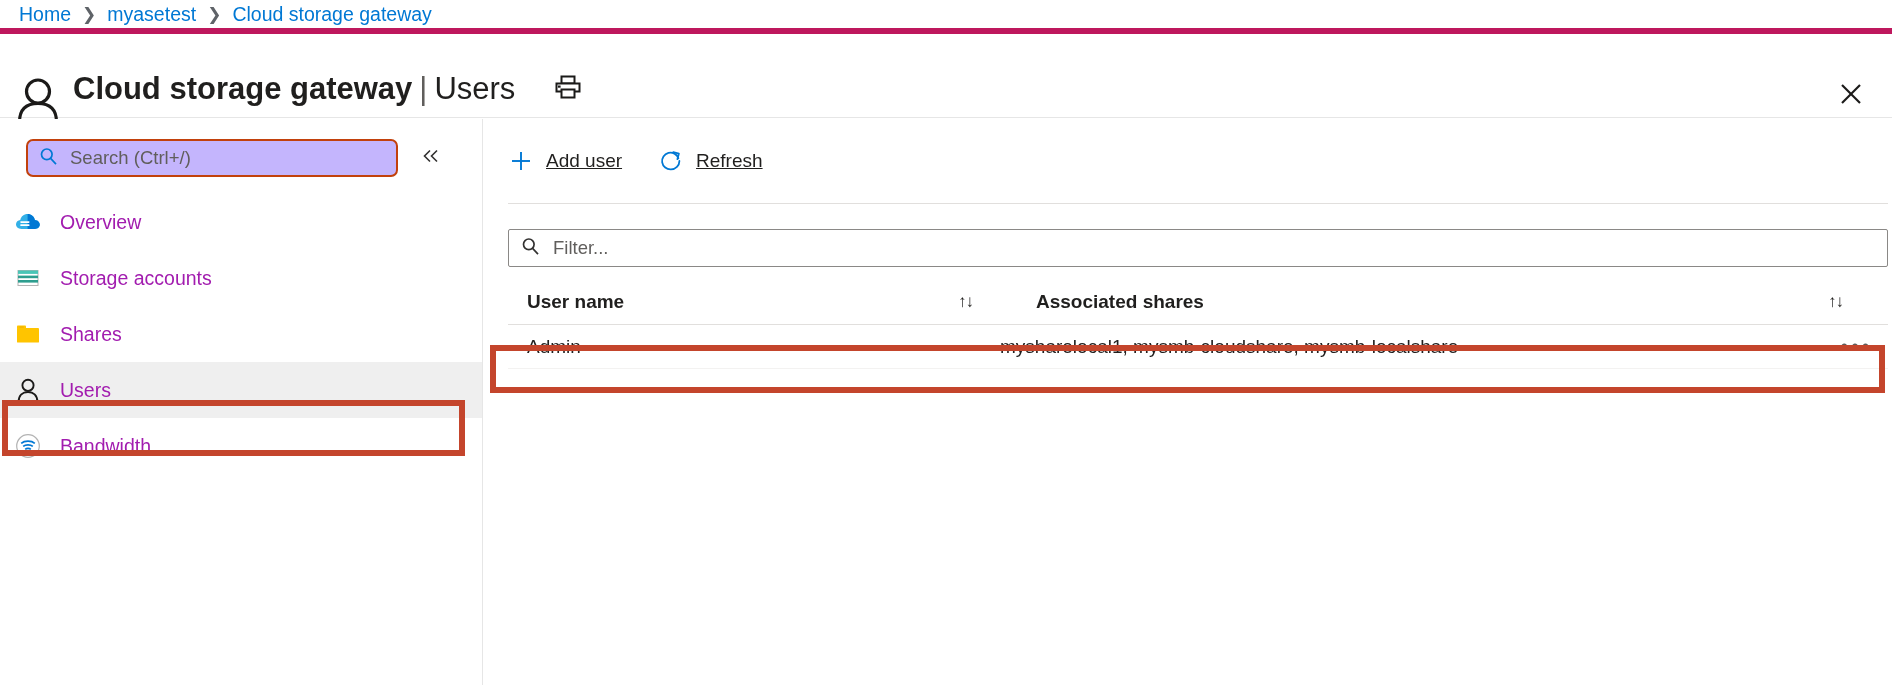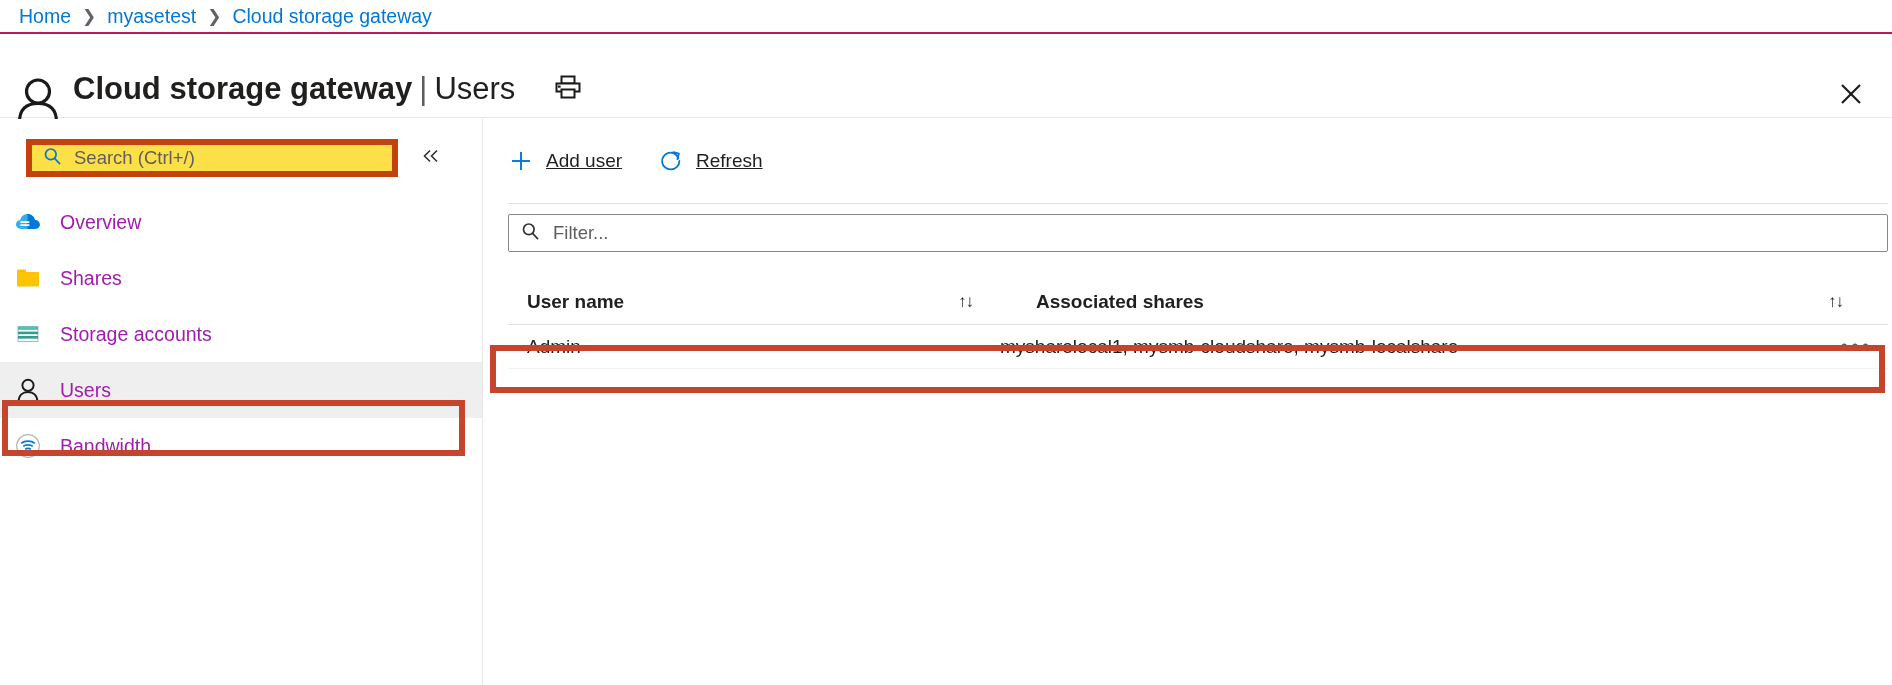--- a/index.html
+++ b/index.html
@@ -14,21 +14,21 @@
     position: relative;
   }
 
   
   #breadcrumb {
     height: 34px;
     display: flex;
     align-items: center;
     padding-left: 19px;
     font-size: 19.5px;
-    border-bottom: 2px solid #be185d;
+    border-bottom: 6px solid #be185d;
     background: #fff;
   }
   .crumb-link {
     color: #0078d4;
     cursor: pointer;
     white-space: nowrap;
   }
   .crumb-sep {
     color: #5f6368;
     margin: 0 11px;
@@ -112,26 +112,26 @@
     flex: none;
   }
   #search-row {
     display: flex;
     align-items: center;
     padding: 20px 0 0 26px;
   }
   #search-input-wrap {
     width: 372px;
     height: 38px;
-    border: 6px solid #c2410c;
-    border-radius: 0;
+    border: 2px solid #c2410c;
+    border-radius: 7px;
     display: flex;
     align-items: center;
     padding-left: 11px;
-    background: #fde047;
+    background: #c4b5fd;
   }
   #search-input-wrap input {
     border: 0;
     outline: 0;
     font-family: "Liberation Sans", sans-serif;
     font-size: 18.5px;
     color: #323130;
     background: transparent;
     margin-left: 10px;
     width: 300px;
@@ -209,21 +209,21 @@
     left: 25px;
     top: 84px;
     width: 1380px;
     height: 1px;
     background: #e1dfdd;
   }
 
   #filter-wrap {
     position: absolute;
     left: 25px;
-    top: 95px;
+    top: 110px;
     width: 1380px;
     height: 38px;
     border: 1px solid #8a8886;
     border-radius: 2px;
     display: flex;
     align-items: center;
     padding-left: 12px;
     background: #fff;
   }
   #filter-wrap input {
@@ -376,38 +376,38 @@
             <rect x="5.2" y="10.2" width="9.4" height="1.7" rx="0.8" fill="#ffffff"></rect>
             <rect x="5.2" y="13.3" width="9.4" height="1.7" rx="0.8" fill="#ffffff"></rect>
           </svg>
         </span>
         <span class="nav-label">Overview</span>
       </div>
 
       <div class="nav-item">
         <span class="nav-icon">
           <svg width="26" height="22" viewBox="0 0 26 22">
-            <rect x="2" y="2.4" width="9" height="3.6" rx="0.8" fill="#ffc400"></rect>
-            <rect x="2" y="5" width="22" height="14.6" rx="0.9" fill="#ffc400"></rect>
-            <rect x="4.4" y="3.4" width="4.4" height="1.3" fill="#f0b400"></rect>
-          </svg>
-        </span>
-        <span class="nav-label">Shares</span>
-      </div>
-
-      <div class="nav-item">
-        <span class="nav-icon">
-          <svg width="26" height="22" viewBox="0 0 26 22">
             <rect x="3" y="3.5" width="20" height="15" fill="#ffffff" stroke="#b3b3b3" stroke-width="1"></rect>
             <rect x="3" y="3.5" width="20" height="3.4" fill="#49c5b6"></rect>
             <rect x="3" y="8.6" width="20" height="2.6" fill="#2e9e8f"></rect>
             <rect x="3" y="13" width="20" height="2.6" fill="#2e9e8f"></rect>
           </svg>
         </span>
         <span class="nav-label">Storage accounts</span>
+      </div>
+
+      <div class="nav-item">
+        <span class="nav-icon">
+          <svg width="26" height="22" viewBox="0 0 26 22">
+            <rect x="2" y="2.4" width="9" height="3.6" rx="0.8" fill="#ffc400"></rect>
+            <rect x="2" y="5" width="22" height="14.6" rx="0.9" fill="#ffc400"></rect>
+            <rect x="4.4" y="3.4" width="4.4" height="1.3" fill="#f0b400"></rect>
+          </svg>
+        </span>
+        <span class="nav-label">Shares</span>
       </div>
 
       <div class="nav-item selected">
         <span class="nav-icon">
           <svg width="26" height="26" viewBox="0 0 26 26">
             <circle cx="13" cy="8.3" r="5.6" fill="none" stroke="#1b1a19" stroke-width="1.9"></circle>
             <path d="M3.6 25 C3.6 18 7.8 15 13 15 C18.2 15 22.4 18 22.4 25" fill="none" stroke="#1b1a19" stroke-width="1.9"></path>
           </svg>
         </span>
         <span class="nav-label">Users</span>

